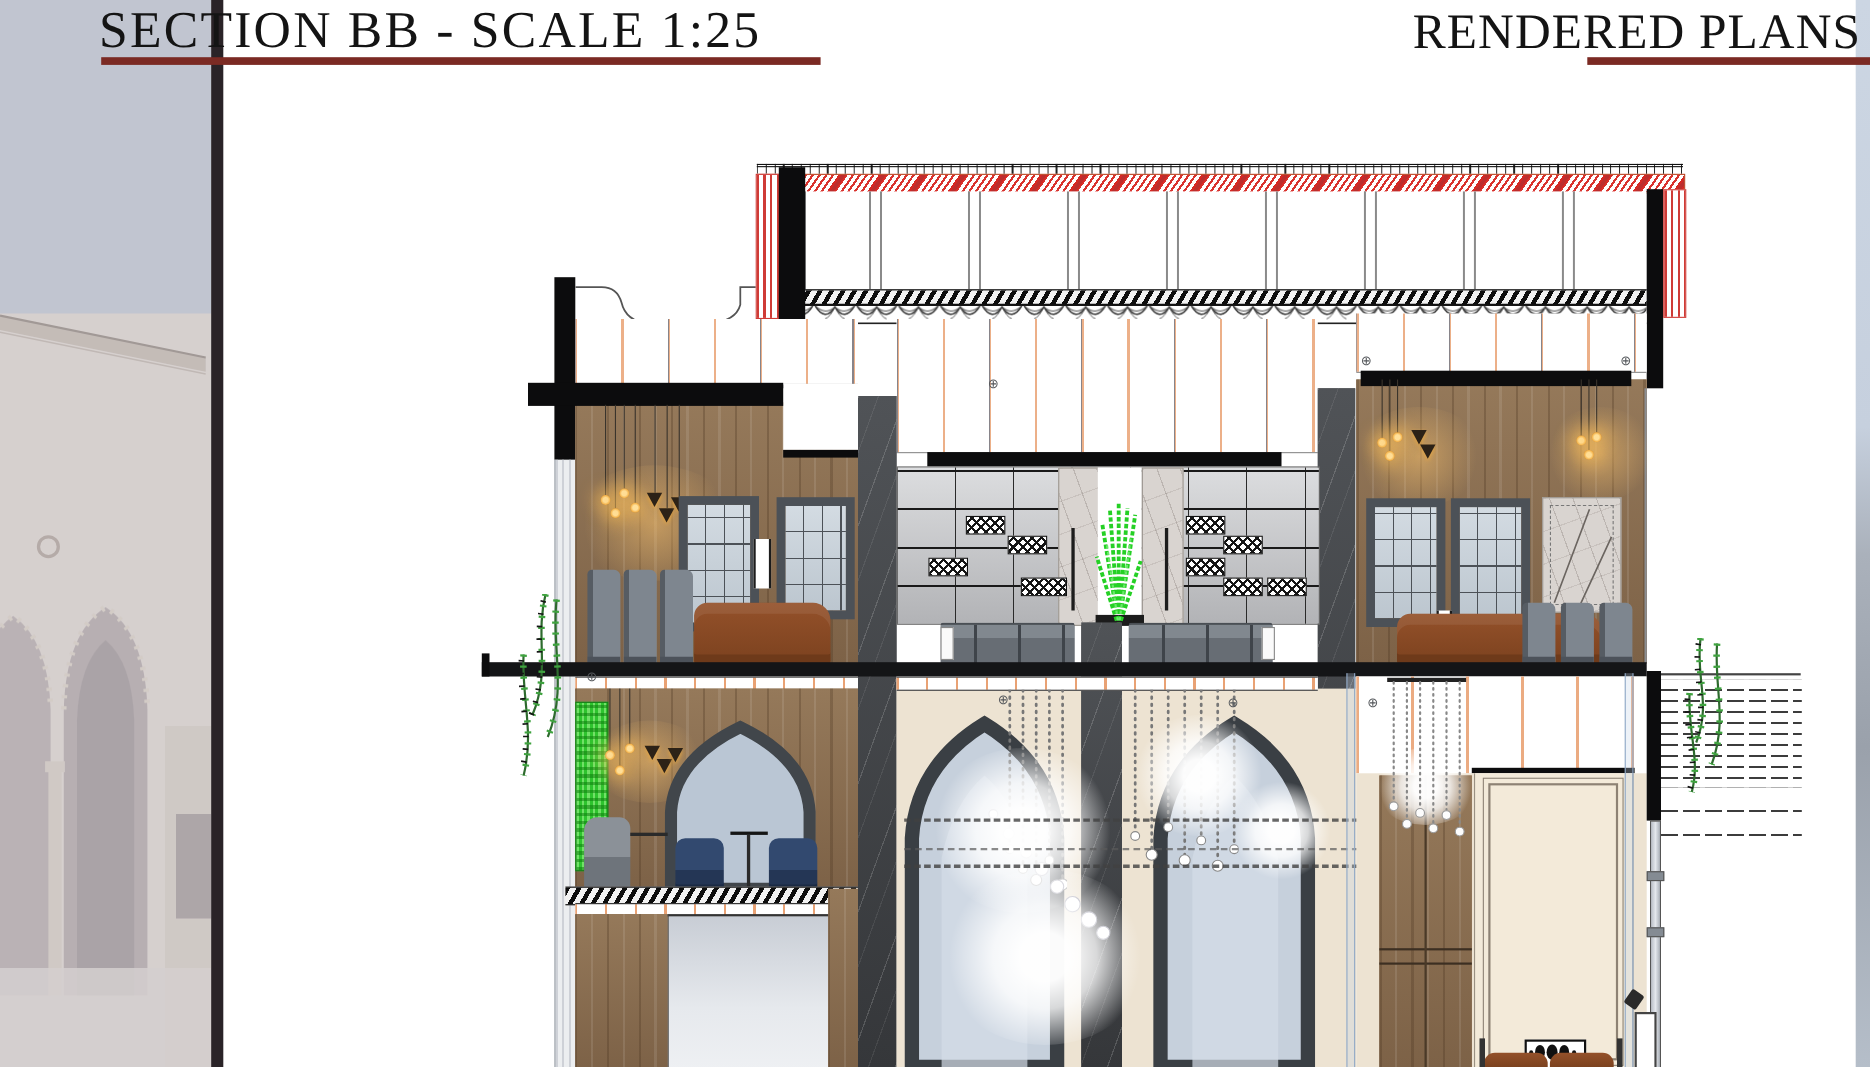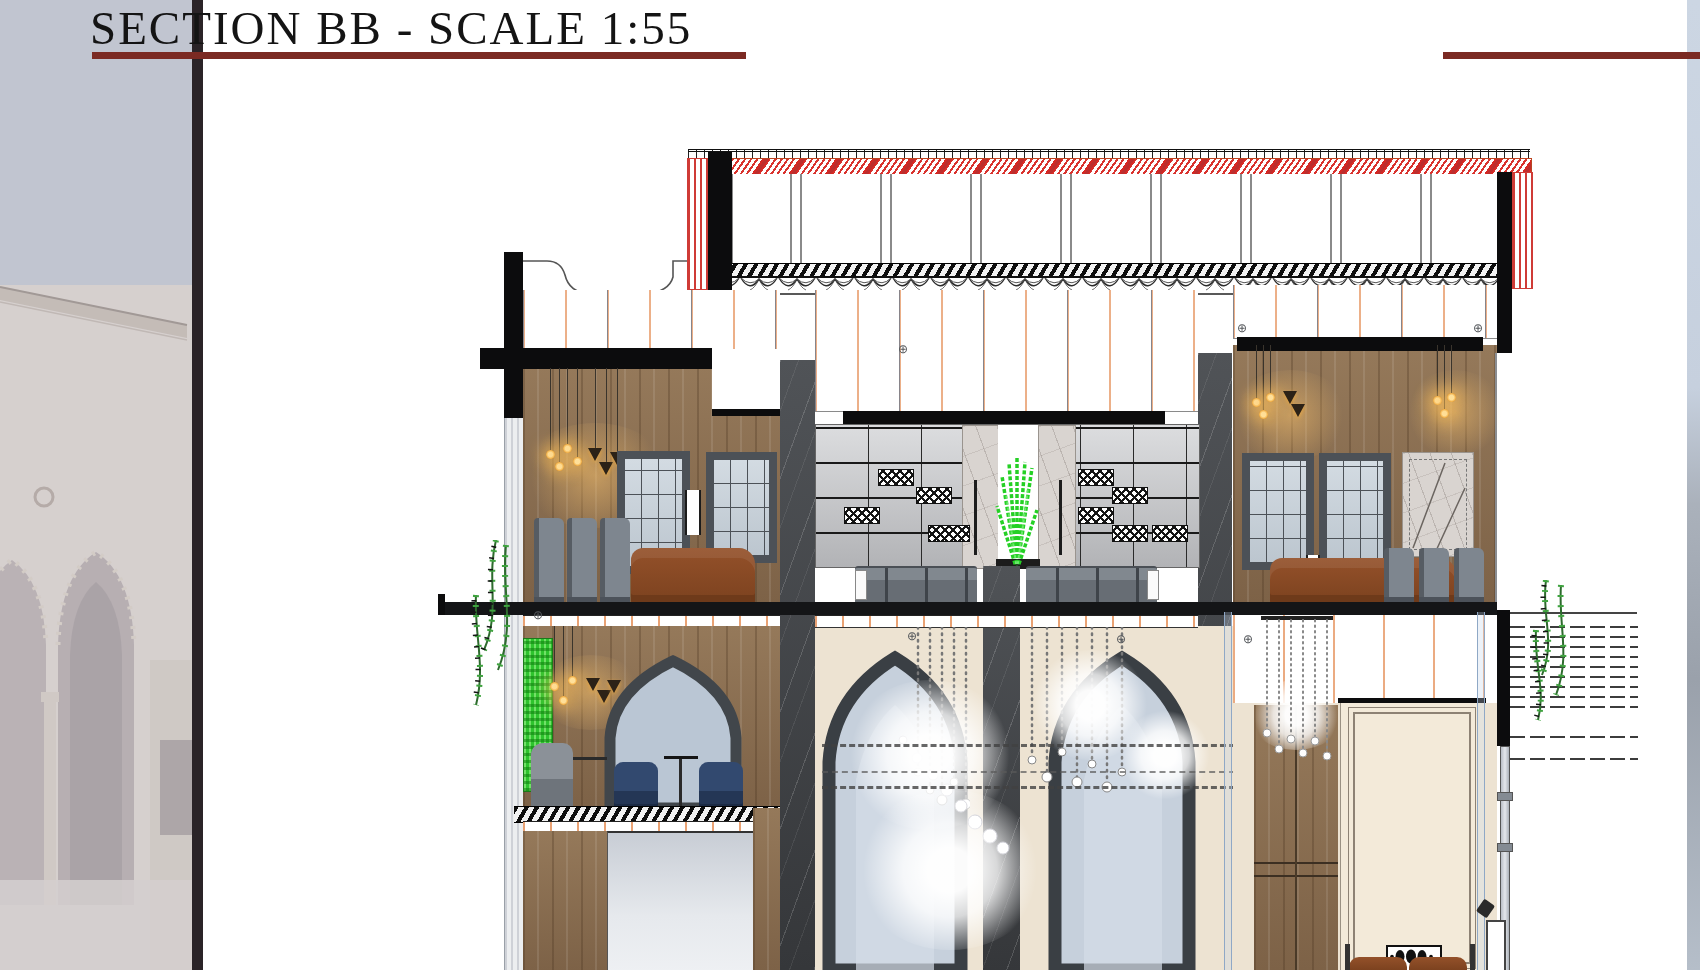--- a/index.html
+++ b/index.html
@@ -460,17 +460,18 @@
     <span class="abs marker" style="left:533px;top:609px">⊕</span>
     <span class="abs marker" style="left:898px;top:343px">⊕</span>
     <span class="abs marker" style="left:1237px;top:322px">⊕</span>
     <span class="abs marker" style="left:1473px;top:322px">⊕</span>
     <span class="abs marker" style="left:907px;top:630px">⊕</span>
     <span class="abs marker" style="left:1116px;top:633px">⊕</span>
     <span class="abs marker" style="left:1243px;top:633px">⊕</span>
   </div>
 
 
-  <div class="abs title-left">SECTION BB - SCALE 1:55</div>
+  <div class="abs title-left">SECTION BB - SCALE 1:25</div>
   <div class="abs rule" style="left:92px;top:52px;width:654px"></div>
+  <div class="abs title-right">RENDERED PLANS</div>
   <div class="abs rule" style="left:1443px;top:52px;width:257px"></div>
 
 </div>
 
 </body></html>

